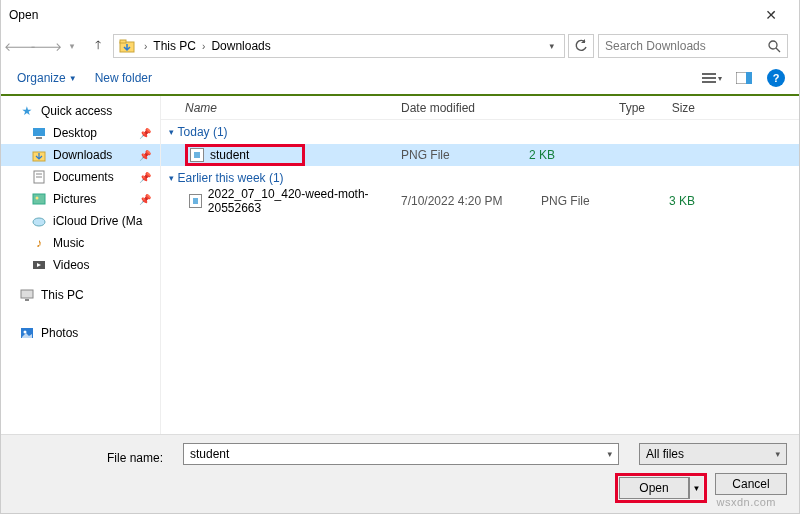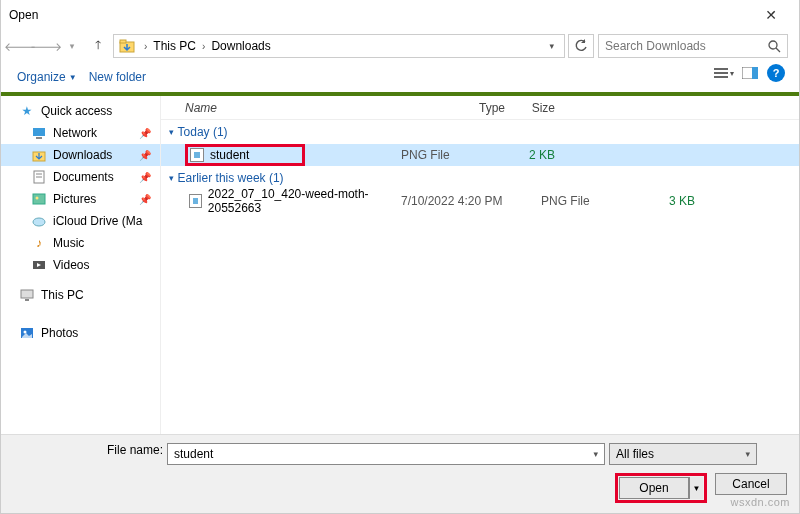--- a/index.html
+++ b/index.html
@@ -12,21 +12,21 @@
 .nav-btn { width: 22px; height: 22px; display: flex; align-items: center; justify-content: center; color: #999; }
 .nav-btn.enabled { color: #333; }
 .breadcrumb { flex: 1; height: 24px; border: 1px solid #ccc; display: flex; align-items: center; padding: 0 4px; background: #fff; max-width: 452px; }
 .breadcrumb .folder-icon { width: 18px; height: 18px; margin-right: 4px; display:flex; align-items:center; justify-content:center;}
 .breadcrumb .sep { color: #555; margin: 0 4px; font-size: 10px; }
 .breadcrumb .crumb { padding: 0 2px; }
 .breadcrumb .dd { margin-left: auto; color: #555; font-size: 9px; padding: 0 6px; }
 .refresh { width: 26px; height: 24px; border: 1px solid #ccc; display: flex; align-items: center; justify-content: center; margin-left: -1px; }
 .search { width: 190px; height: 24px; border: 1px solid #ccc; display: flex; align-items: center; padding: 0 6px; color: #777; }
 .search .mag { margin-left: auto; color: #555; }
-.toolbar { height: 34px; display: flex; padding: 0 10px; border-bottom: 4px solid #4d7c0f; background: #fff; }
+.toolbar { height: 34px; display: flex; align-items: center; padding: 0 10px; border-bottom: 2px solid #4d7c0f; background: #fff; gap: 6px; }
 .toolbar .tb { color: #1a5ca8; font-size: 12px; padding: 4px 6px; display: flex; align-items: center; gap: 3px;}
 .toolbar .spacer { flex: 1; }
 .toolbar .icon-btn { width: 26px; height: 22px; display: flex; align-items: center; justify-content: center; color: #555; border: 1px solid transparent; }
 .toolbar .icon-btn.dd::after { content: "▾"; font-size: 8px; margin-left: 2px; }
 .help-circle { width: 18px; height: 18px; border-radius: 50%; background: #0078d7; color: #fff; display: flex; align-items: center; justify-content: center; font-size: 11px; font-weight: bold; }
 .body { flex: 1; display: flex; overflow: hidden; }
 .sidebar { width: 160px; border-right: 1px solid #eee; padding: 4px 0; overflow-y: auto; }
 .side-item { height: 22px; display: flex; align-items: center; padding: 0 8px 0 18px; gap: 6px; font-size: 12px; cursor: pointer; }
 .side-item.l2 { padding-left: 30px; }
 .side-item.selected { background: #cce8ff; }
@@ -45,32 +45,32 @@
 .row { height: 22px; display: flex; align-items: center; font-size: 12px; }
 .row.selected { background: #cce8ff; }
 .row .cell-name { width: 240px; padding-left: 28px; display: flex; align-items: center; gap: 6px; }
 .row .cell-date { width: 140px; color: #555; }
 .row .cell-type { width: 104px; color: #555; }
 .row .cell-size { width: 70px; text-align: right; padding-right: 20px; color: #15803d; }
 .highlight-box { border: 3px solid #e4002b; padding: 0 2px; margin-left:-4px; margin-right:16px; display:flex; align-items:center; gap:6px; height:22px; width:120px; }
 .file-icon { width: 14px; height: 14px; background: #fff; border: 1px solid #888; position: relative; }
 .file-icon::after { content:""; position:absolute; inset:3px; background: linear-gradient(#6bb3e0,#6bb3e0); }
 .footer { border-top: 1px solid #ddd; padding: 8px 12px 10px 12px; background: #f0f0f0; }
-.footer-row1 { display: flex; align-items: flex-start; gap: 4px; margin-bottom: 8px; }
+.footer-row1 { display: flex; align-items: flex-end; gap: 20px; margin-bottom: 8px; }
 .footer-row1 label { width: 150px; text-align: right; font-size: 12px; }
 .filename-input { flex: 1; height: 22px; border: 1px solid #888; padding: 0 6px; font-size: 12px; background:#fff; display:flex; align-items:center; justify-content:space-between; max-width: 438px;}
 .filename-input .dd { font-size: 9px; color: #555; }
 .filter-select { width: 148px; height: 22px; border: 1px solid #888; background: #e8e8e8; padding: 0 6px; font-size: 12px; display: flex; align-items: center; justify-content: space-between; }
 .filter-select .dd { font-size: 9px; color: #555; }
 .footer-row2 { display: flex; justify-content: flex-end; gap: 8px; }
 .btn { width: 72px; height: 22px; border: 1px solid #888; background: #e8e8e8; font-size: 12px; display: flex; align-items: center; justify-content: center; cursor: pointer; }
 .btn-open-wrap { border: 3px solid #e4002b; padding: 1px; display:flex; }
 .btn-open-wrap .btn { width: 70px; display:flex; }
 .btn-open-wrap .split { width: 14px; border-left: 1px solid #888; display:flex; align-items:center; justify-content:center; background:#e8e8e8; font-size:8px;}
-.watermark { position: absolute; bottom: 6px; right: 10px; color: #aaa; font-size: 11px; letter-spacing: .5px; }
+.watermark { position: absolute; bottom: 6px; right: 24px; color: #aaa; font-size: 11px; letter-spacing: .5px; }
 svg { display:block; }
 </style>
 </head>
 <body>
 
 <div class="dialog">
   <div class="titlebar">
     <span class="title">Open</span>
     <span class="close">✕</span>
   </div>
@@ -142,21 +142,21 @@
         <span class="icon-sq" style="color:#3a9bdc;">★</span>
         <span>Quick access</span>
       </div>
       <div class="side-item l2">
         <span class="icon-sq">
             <svg width="14" height="14">
               <rect x="1" y="2" width="12" height="8" fill="#3a9bdc"></rect>
               <rect x="4" y="11" width="6" height="2" fill="#888"></rect>
             </svg>
           </span>
-        <span>Network</span>
+        <span>Desktop</span>
         <span class="pin">📌</span>
       </div>
       <div class="side-item l2 selected">
         <span class="icon-sq">
             <svg width="14" height="14">
               <rect x="1" y="4" width="12" height="9" fill="#ffd76a" stroke="#caa53a"></rect>
               <path d="M7 5 L7 10 M4 8 L7 11 L10 8" stroke="#2b7cd3" stroke-width="1.2" fill="none"></path>
             </svg>
           </span>
         <span>Downloads</span>
@@ -224,20 +224,21 @@
               <path d="M2 11 L6 7 L9 10 L12 8 L12 12 L2 12 Z" fill="#fff" opacity=".7"></path>
             </svg>
           </span>
         <span>Photos</span>
       </div>
     </div>
 
     <div class="content">
       <div class="cols">
         <div class="col-name">Name</div>
+        <div class="col-date">Date modified</div>
         <div class="col-type">Type</div>
         <div class="col-size">Size</div>
       </div>
       <div class="filelist">
         <div class="group-header">
           <span class="chev">▾</span>
           <span>Today (1)</span>
         </div>
         <div class="row selected">
           <div class="cell-name">

